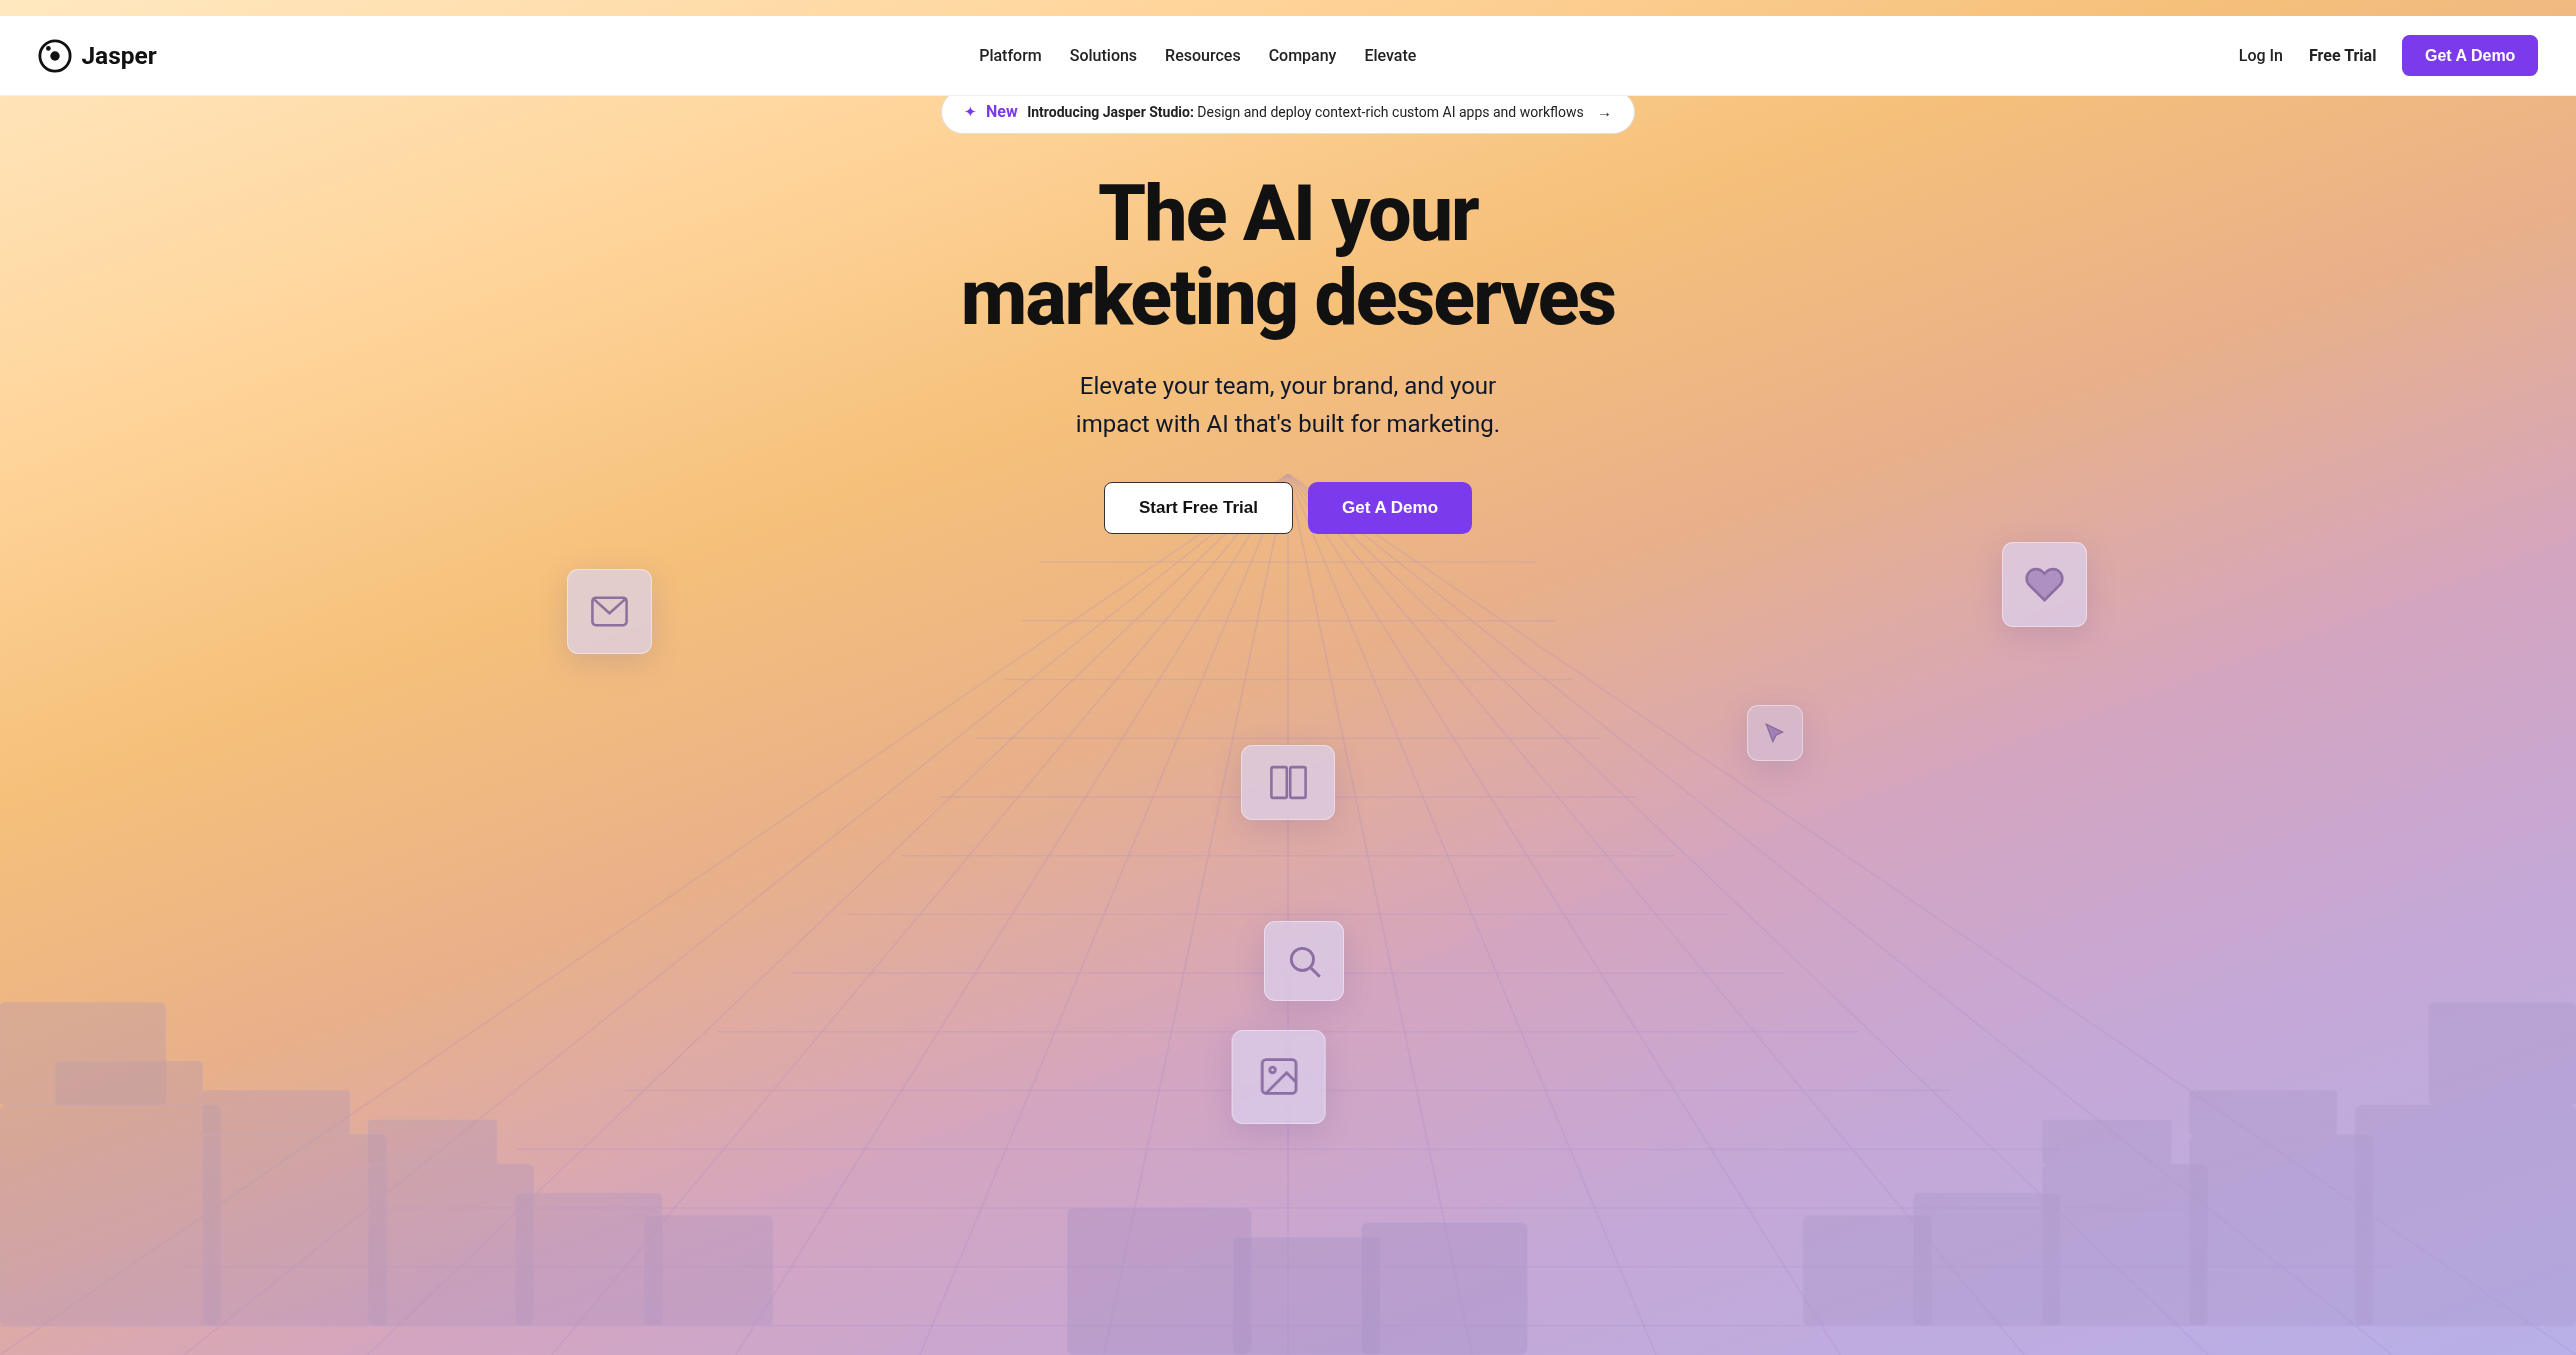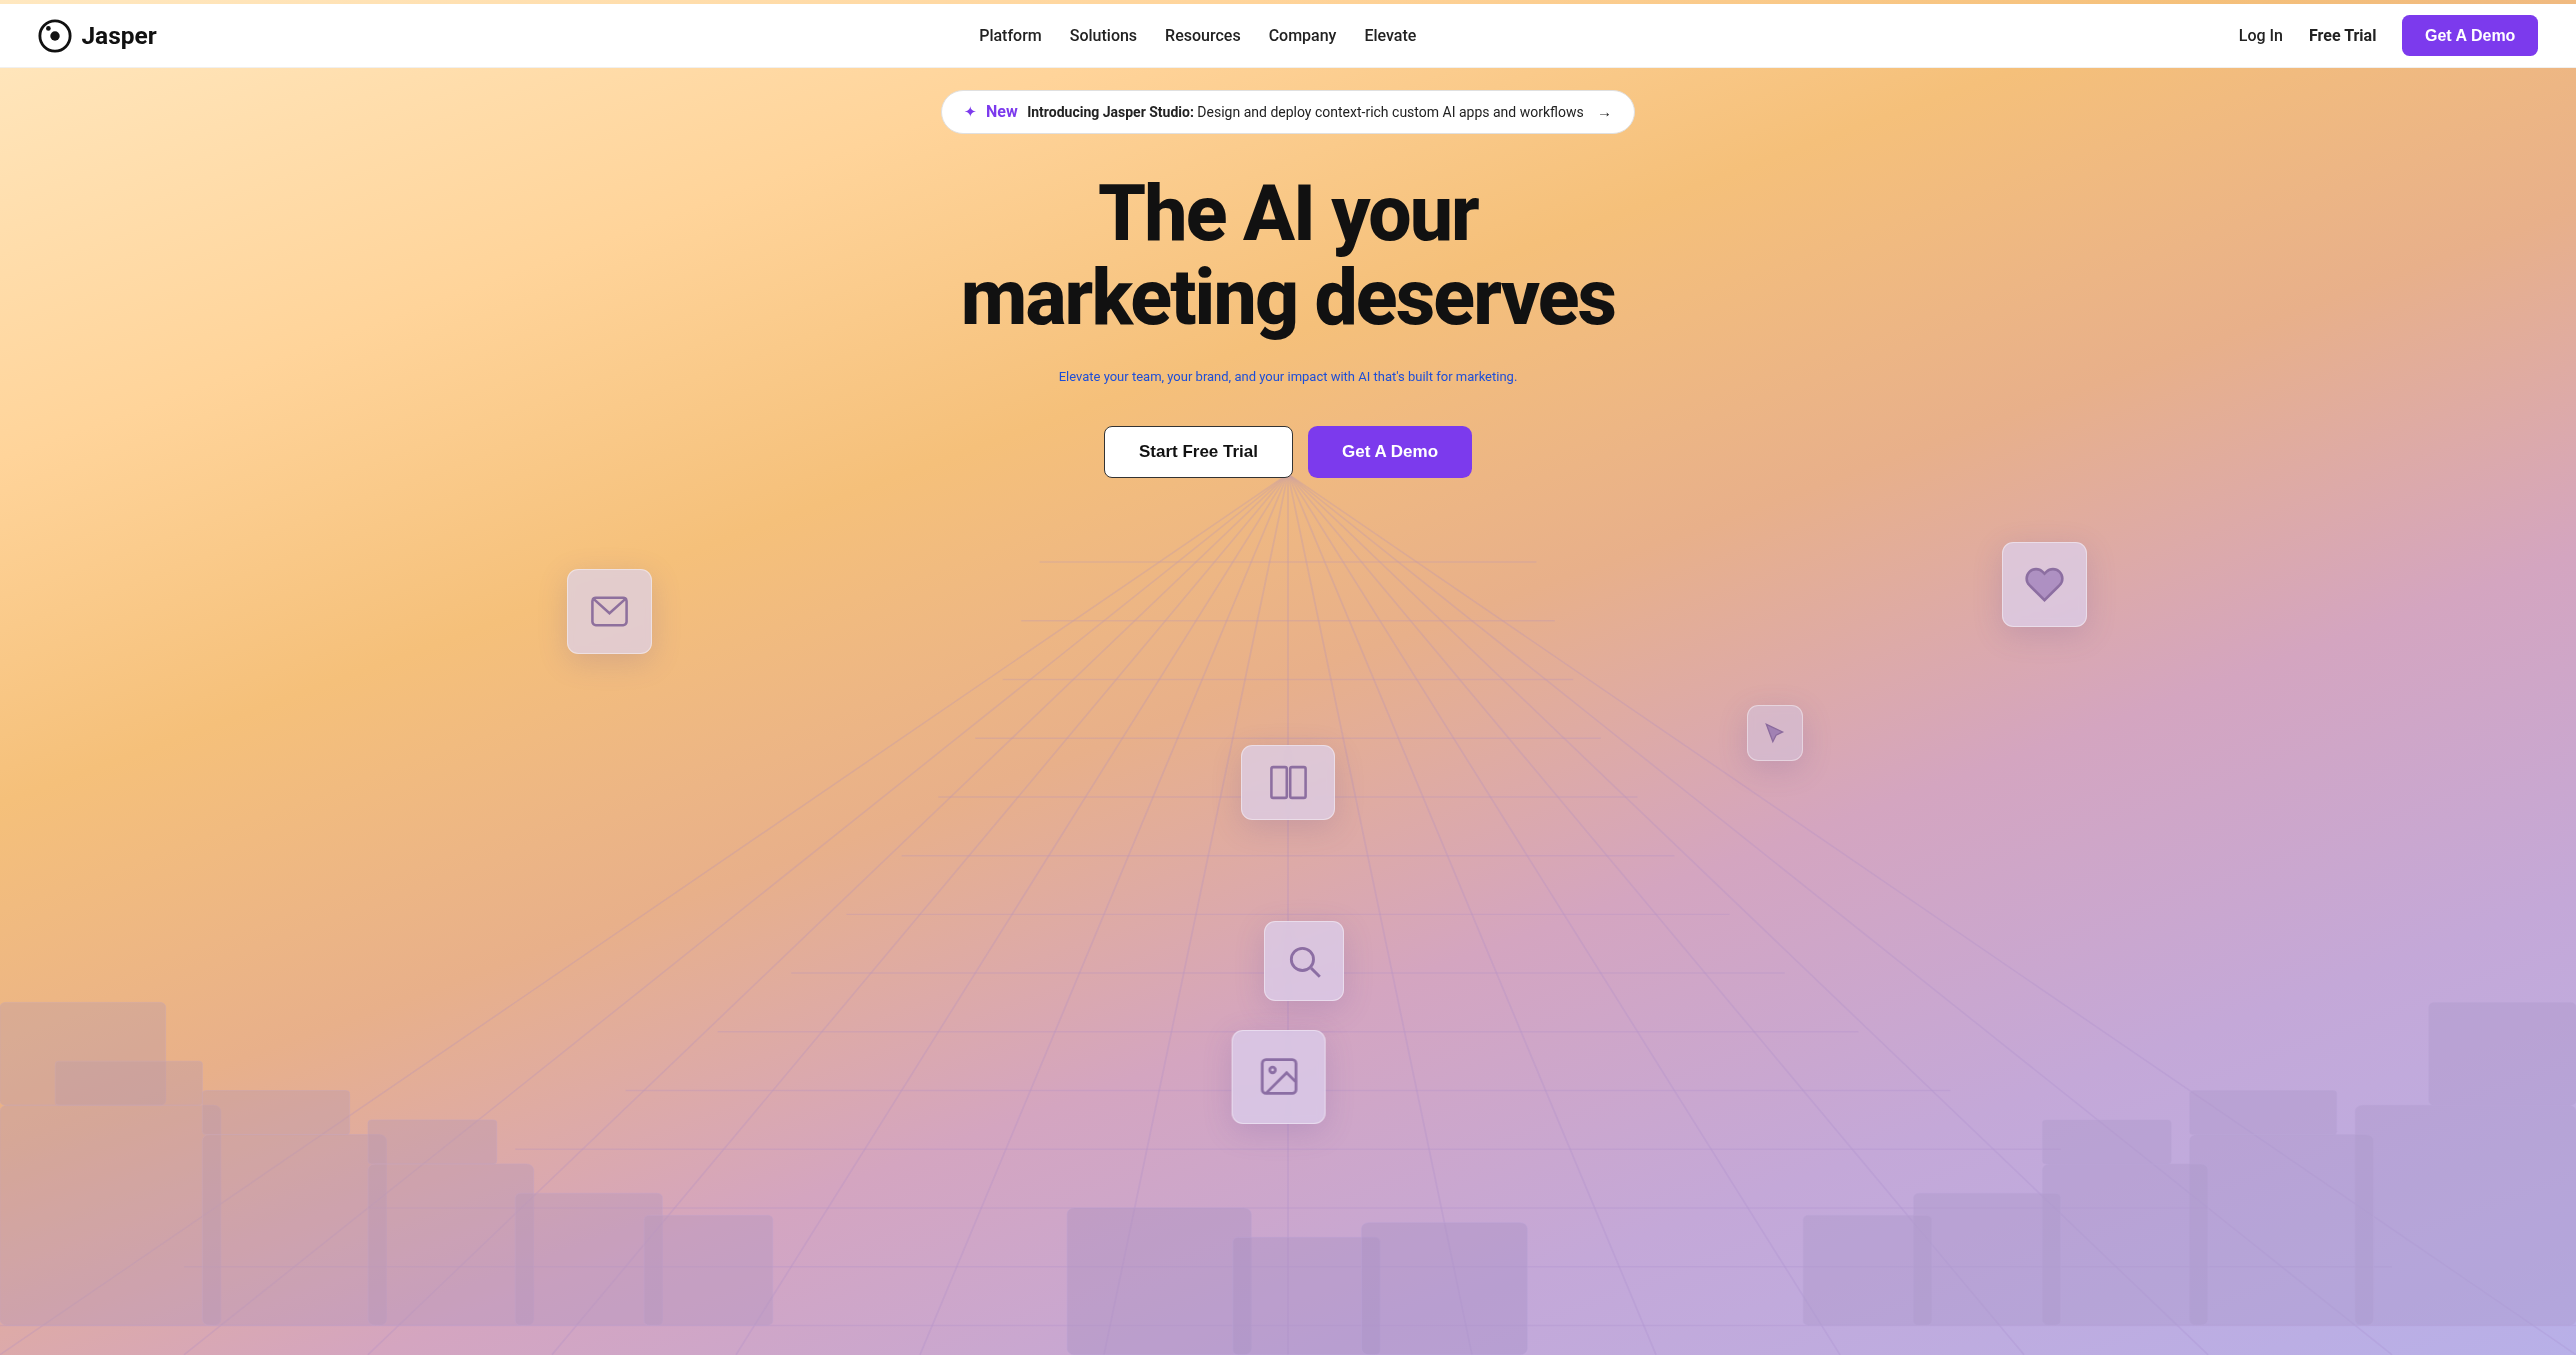--- a/index.html
+++ b/index.html
@@ -7,22 +7,22 @@
     body {
       font-family: -apple-system, BlinkMacSystemFont, 'Segoe UI', Roboto, sans-serif;
       overflow: hidden;
       width: 100vw;
       height: 100vh;
     }
 
     
     nav {
       position: fixed;
-      top: 4px; left: 0; right: 0;
-      height: 64px;
+      top: 16px; left: 0; right: 0;
+      height: 80px;
       background: #fff;
       display: flex;
       align-items: center;
       justify-content: space-between;
       padding: 0 38px;
       z-index: 100;
       border-bottom: 0.9px solid #f0f0f0;
     }
 
     .nav-links {
@@ -190,22 +190,22 @@
       font-size: 77px;
       font-weight: 800;
       color: #111;
       line-height: 1.1;
       letter-spacing: -1.9px;
       max-width: 846px;
     }
 
     .hero-subtitle {
       margin-top: 26px;
-      font-size: 13px;
-      color: #1d4ed8;
+      font-size: 24px;
+      color: #0f172a;
       line-height: 1.6;
       max-width: 489px;
       margin-left: auto;
       margin-right: auto;
     }
 
     
     .hero-buttons {
       display: flex;
       gap: 15px;

